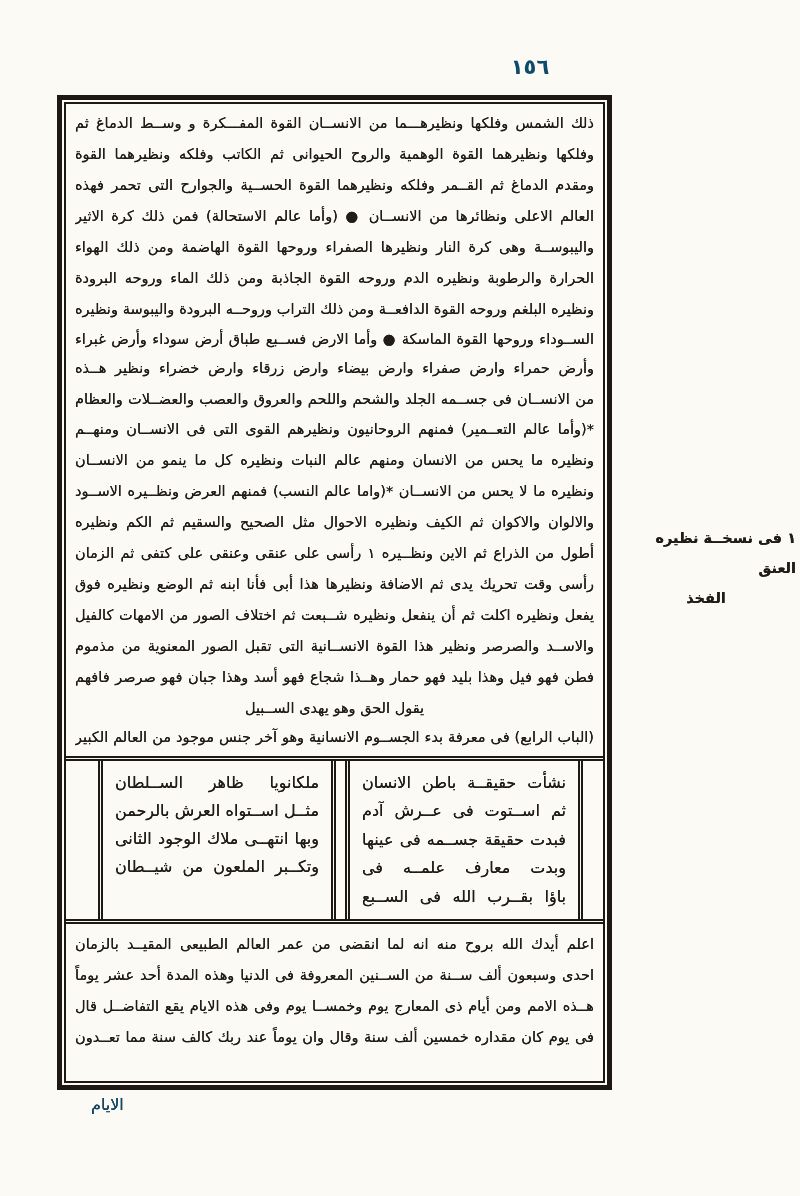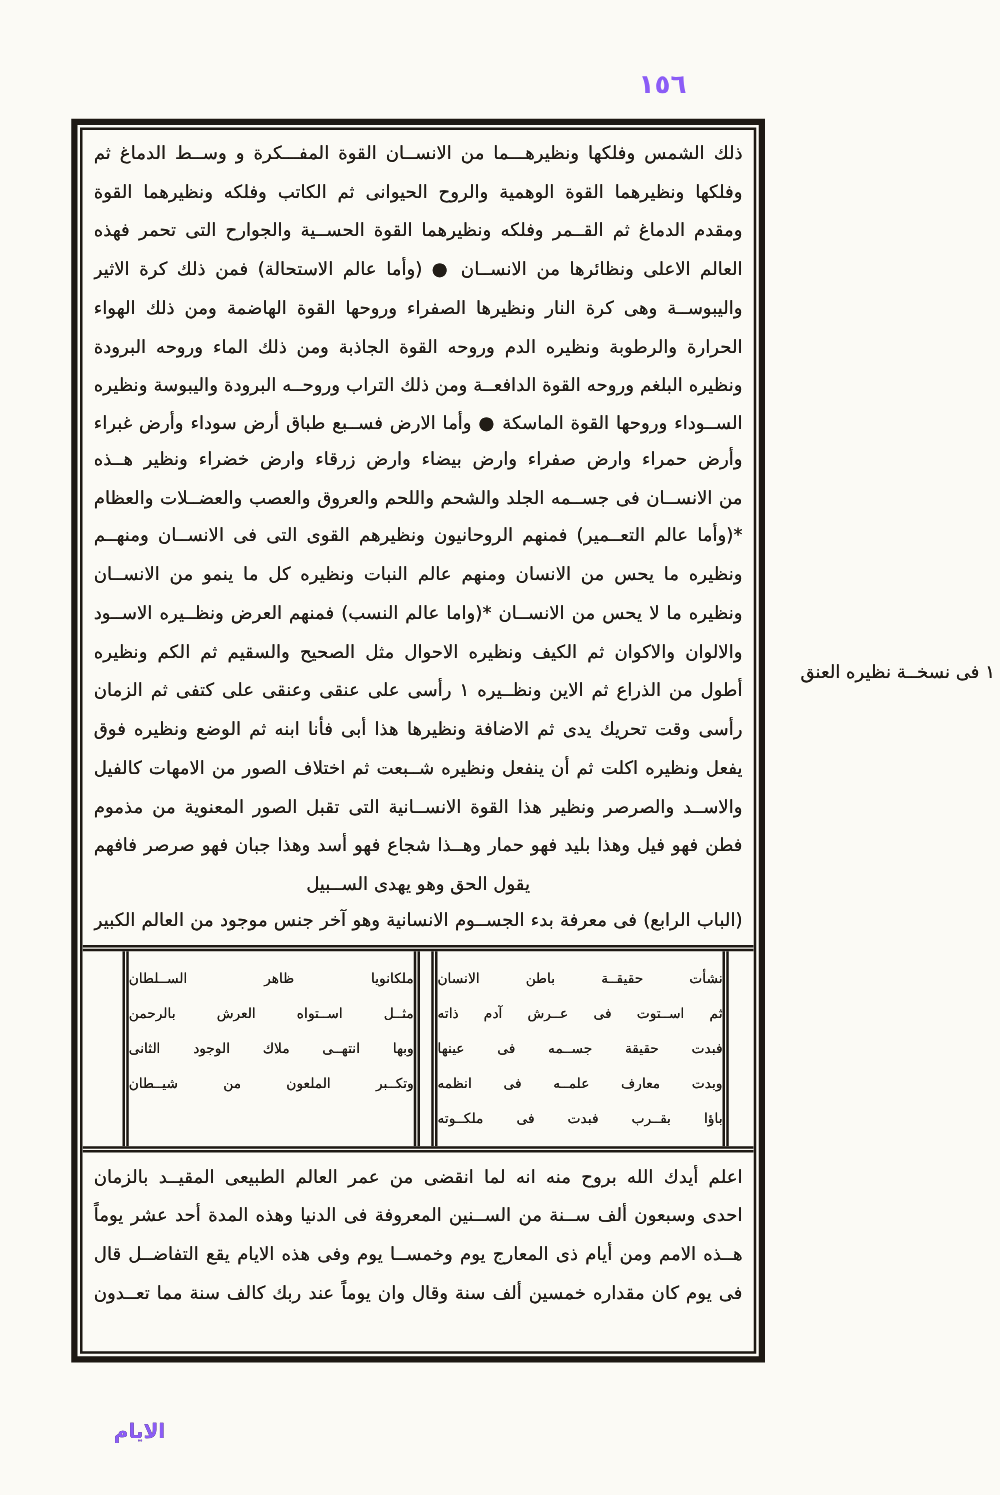--- a/index.html
+++ b/index.html
@@ -2,21 +2,21 @@
 <html lang="ar"><head>
 <meta charset="utf-8">
 <style>
   html,body{margin:0;padding:0;background:#e8e6e0;}
   .page{
     position:relative;width:800px;height:1196px;margin:0 auto;
     background:#fbfaf5;
     font-family:"DejaVu Sans",sans-serif;
     color:#211c16;overflow:hidden;
   }
-  .ink{color:#8b5cf6;}
+  .ink{color:#0c4a6e;}
   .page-number{
     position:absolute;top:55px;left:486px;width:88px;
     text-align:center;font-size:21px;font-weight:bold;letter-spacing:3px;
   }
   .frame{
     position:absolute;left:57px;top:95px;width:555px;height:995px;
     box-sizing:border-box;border:5px solid #1d1813;padding:2px;
   }
   .frame-inner{
     box-sizing:border-box;border:2px solid #1d1813;height:100%;
@@ -34,46 +34,46 @@
   }
   .line.center{text-align:center;text-align-last:center;}
   .verse-band{
     direction:rtl;display:flex;gap:9px;margin-top:2px;
     border-top:5px double #1d1813;border-bottom:5px double #1d1813;
     padding:0 20px 0 32px;
   }
   .verse-cell{
     flex:1;box-sizing:border-box;
     border-right:5px double #1d1813;border-left:5px double #1d1813;
-    padding:8px 0;font-size:11px;line-height:28px;
+    padding:8px 12px;font-size:16px;line-height:28px;
   }
   .verse-cell .line{text-align:justify;text-align-last:justify;max-height:29px;overflow:hidden;}
   .margin-note{
     position:absolute;right:4px;top:523px;width:180px;
-    direction:rtl;font-size:14.5px;font-weight:normal;line-height:30px;
+    direction:rtl;font-size:14.5px;font-weight:bold;line-height:30px;
     text-shadow:0 0 .4px #211c16;
   }
   .margin-note .line{text-align:right;}
   .margin-note .line.center{text-align:center;}
   .catchword{
     position:absolute;left:91px;top:1095px;
-    direction:rtl;font-size:16px;font-weight:bold;
+    direction:rtl;font-size:16px;font-weight:normal;
     text-shadow:0 0 .5px #211c16;
-    margin-top:40px;
   }
 </style>
 </head>
 <body>
 
 <div class="page">
 
   <div class="page-number ink">١٥٦</div>
 
   <div class="margin-note txt">
       <div class="line">١ فى نسخــة نظيره العنق</div>
+      <div class="line center">الفخذ</div>
     </div>
 
   <div class="frame">
     <div class="frame-inner">
 
       <div class="main-text txt">
           <div class="line">ذلك الشمس وفلكها ونظيرهـــما من الانســان القوة المفـــكرة و وســط الدماغ ثم الزهرة</div>
           <div class="line">وفلكها ونظيرهما القوة الوهمية والروح الحيوانى ثم الكاتب وفلكه ونظيرهما القوة الخيالية</div>
           <div class="line">ومقدم الدماغ ثم القــمر وفلكه ونظيرهما القوة الحســية والجوارح التى تحمر فهذه طبقات</div>
           <div class="line">العالم الاعلى ونظائرها من الانســان ● (وأما عالم الاستحالة) فمن ذلك كرة الاثير وروحها الحرارة</div>
@@ -95,21 +95,21 @@
           <div class="line center">يقول الحق وهو يهدى الســبيل</div>
           <div class="line">(الباب الرابع) فى معرفة بدء الجســوم الانسانية وهو آخر جنس موجود من العالم الكبير وآخر</div>
         </div>
 
       <div class="verse-band">
         <div class="verse-cell txt">
             <div class="line">نشأت حقيقــة باطن الانسان</div>
             <div class="line">ثم اســتوت فى عــرش آدم ذاته</div>
             <div class="line">فبدت حقيقة جســمه فى عينها</div>
             <div class="line">وبدت معارف علمــه فى انظمه</div>
-            <div class="line">باؤا بقــرب فبدت فى ملكــوته</div>
+            <div class="line">باؤا بقــرب الله فى الســبع</div>
           </div>
         <div class="verse-cell txt">
             <div class="line">ملكانويا ظاهر الســلطان</div>
             <div class="line">مثــل اســتواه العرش بالرحمن</div>
             <div class="line">وبها انتهــى ملاك الوجود الثانى</div>
             <div class="line">وتكــبر الملعون من شيــطان</div>
           </div>
       </div>
 
       <div class="bottom-text txt">

